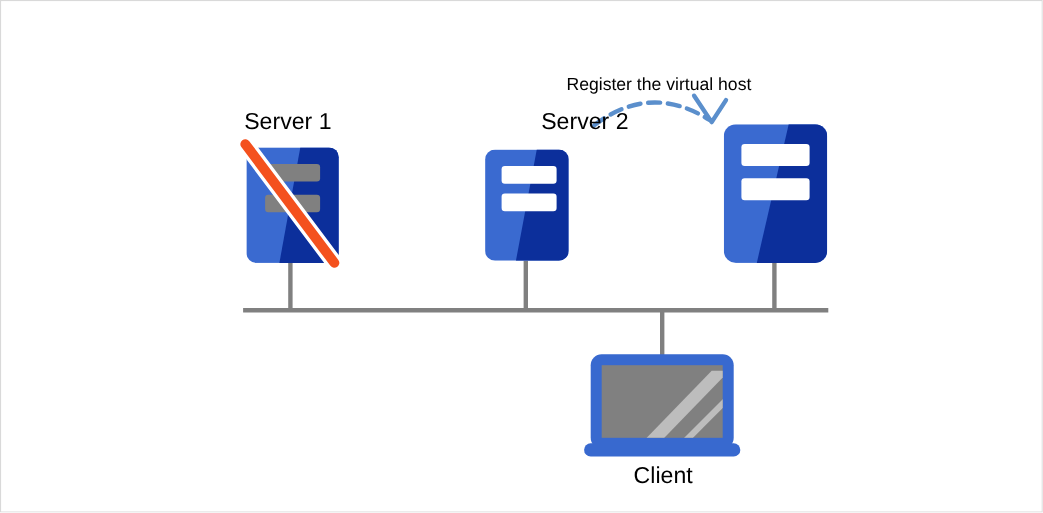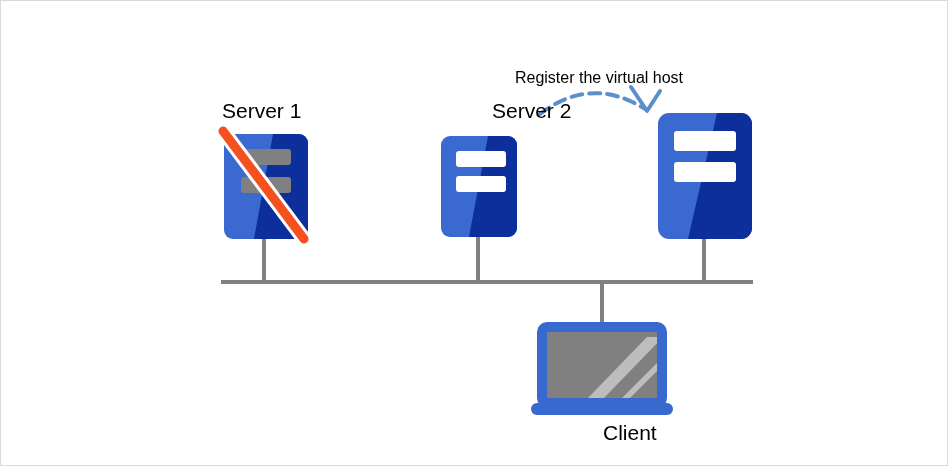--- a/index.html
+++ b/index.html
@@ -39,21 +39,21 @@
     line-height: 24px;
   }
   .lbl-caption {
     font-size: 16px;
     line-height: 26px;
     text-align: center;
   }
   #label-server1 { left: 221px; top: 98px; }
   #label-server2 { left: 444px; top: 98px; margin-left: 47px; }
   #label-ddns    { left: 771px; top: 86px; }
-  #label-client  { left: 602px; top: 420px; }
+  #label-client  { left: 575px; top: 420px; }
   #caption-register { left: 458px; top: 12px; width: 280px; }
 </style>
 </head>
 <body>
 
 <div id="canvas">
 
   <svg class="diagram-svg" viewBox="0 0 948 466" xmlns="http://www.w3.org/2000/svg">
 
     <defs>

